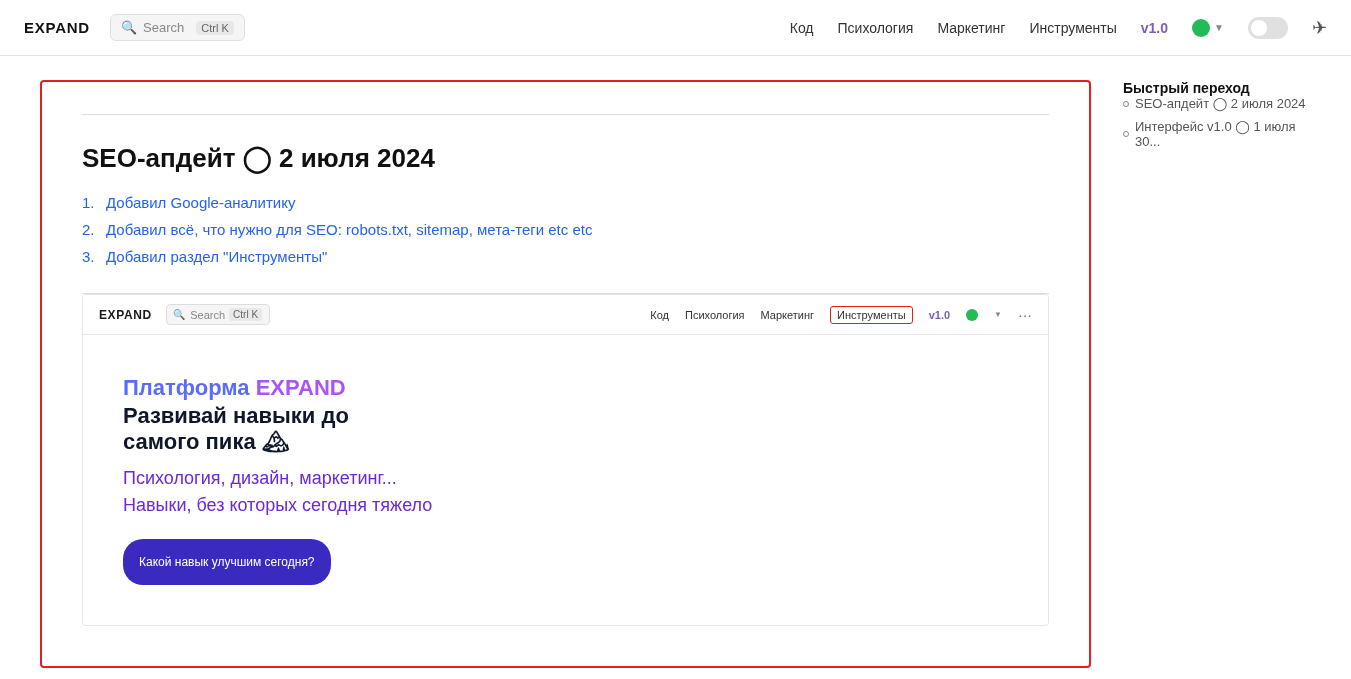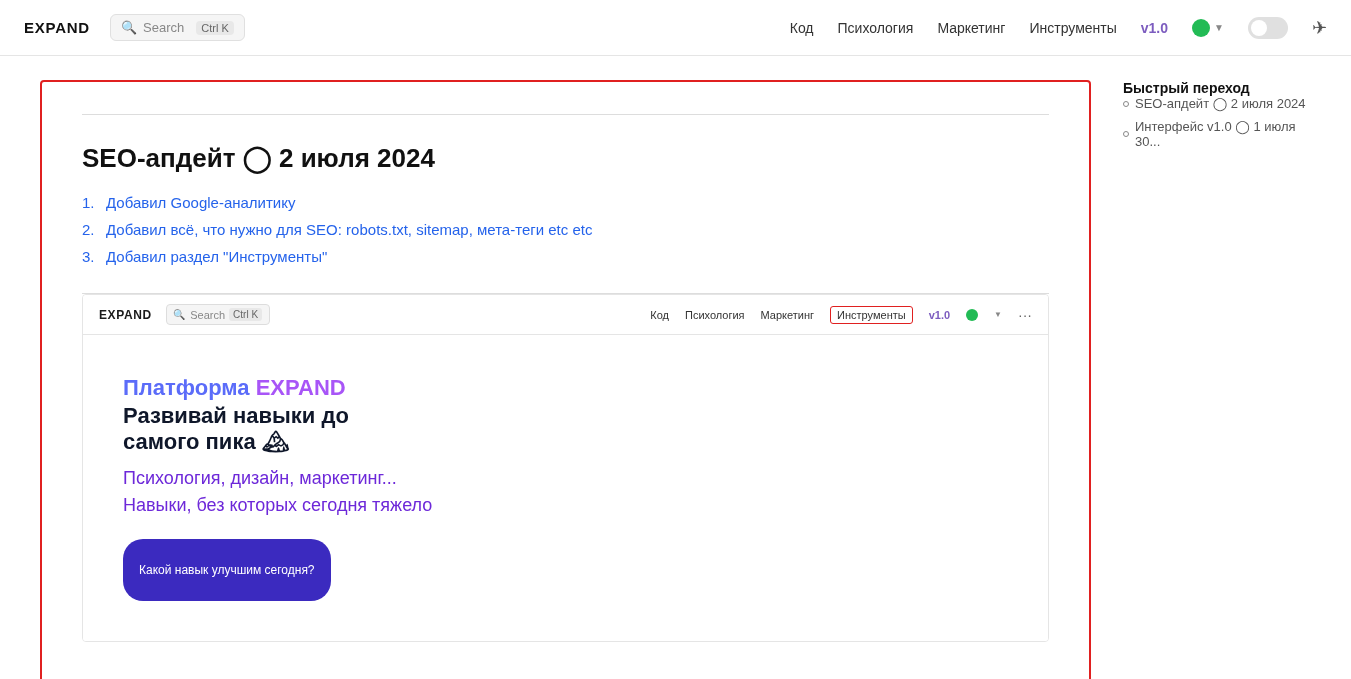--- a/index.html
+++ b/index.html
@@ -297,21 +297,21 @@
       margin-top: 10px;
       max-width: 320px;
       line-height: 1.5;
     }
     .inner-cta-btn {
       margin-top: 20px;
       background: #3b2abf;
       color: #fff;
       border: none;
       border-radius: 20px;
-      padding: 24px 16px;
+      padding: 16px 16px;
       font-size: 12px;
       cursor: pointer;
       display: inline-block;
     }
 
     .mountain-emoji {
       font-size: 22px;
     }
   </style>
 </head>

